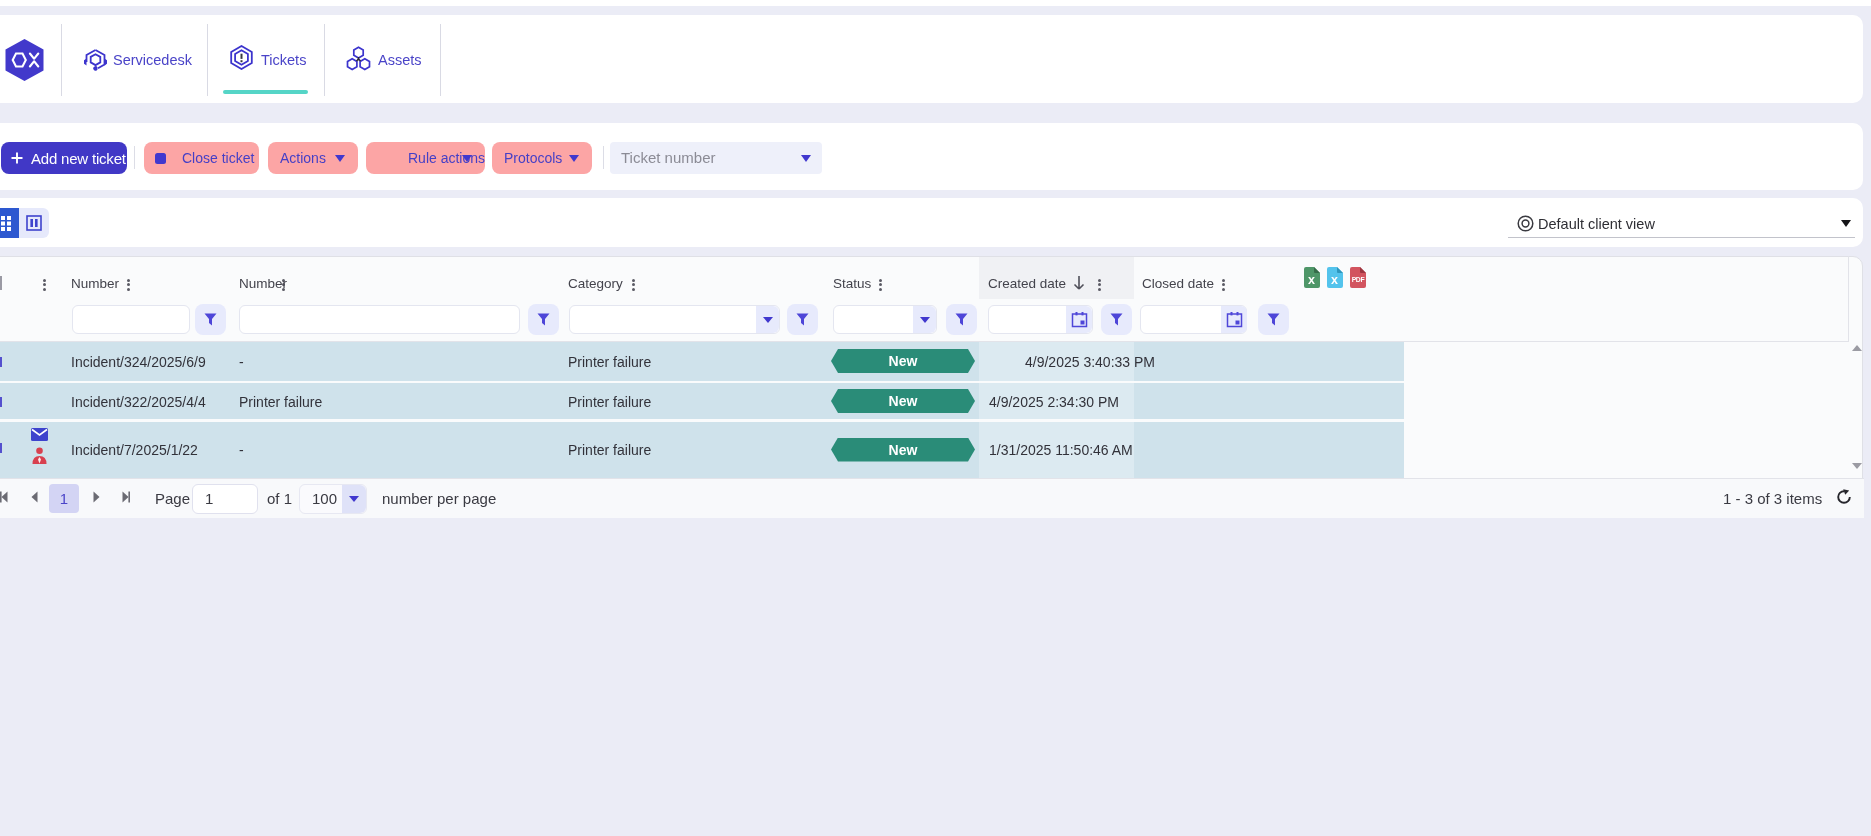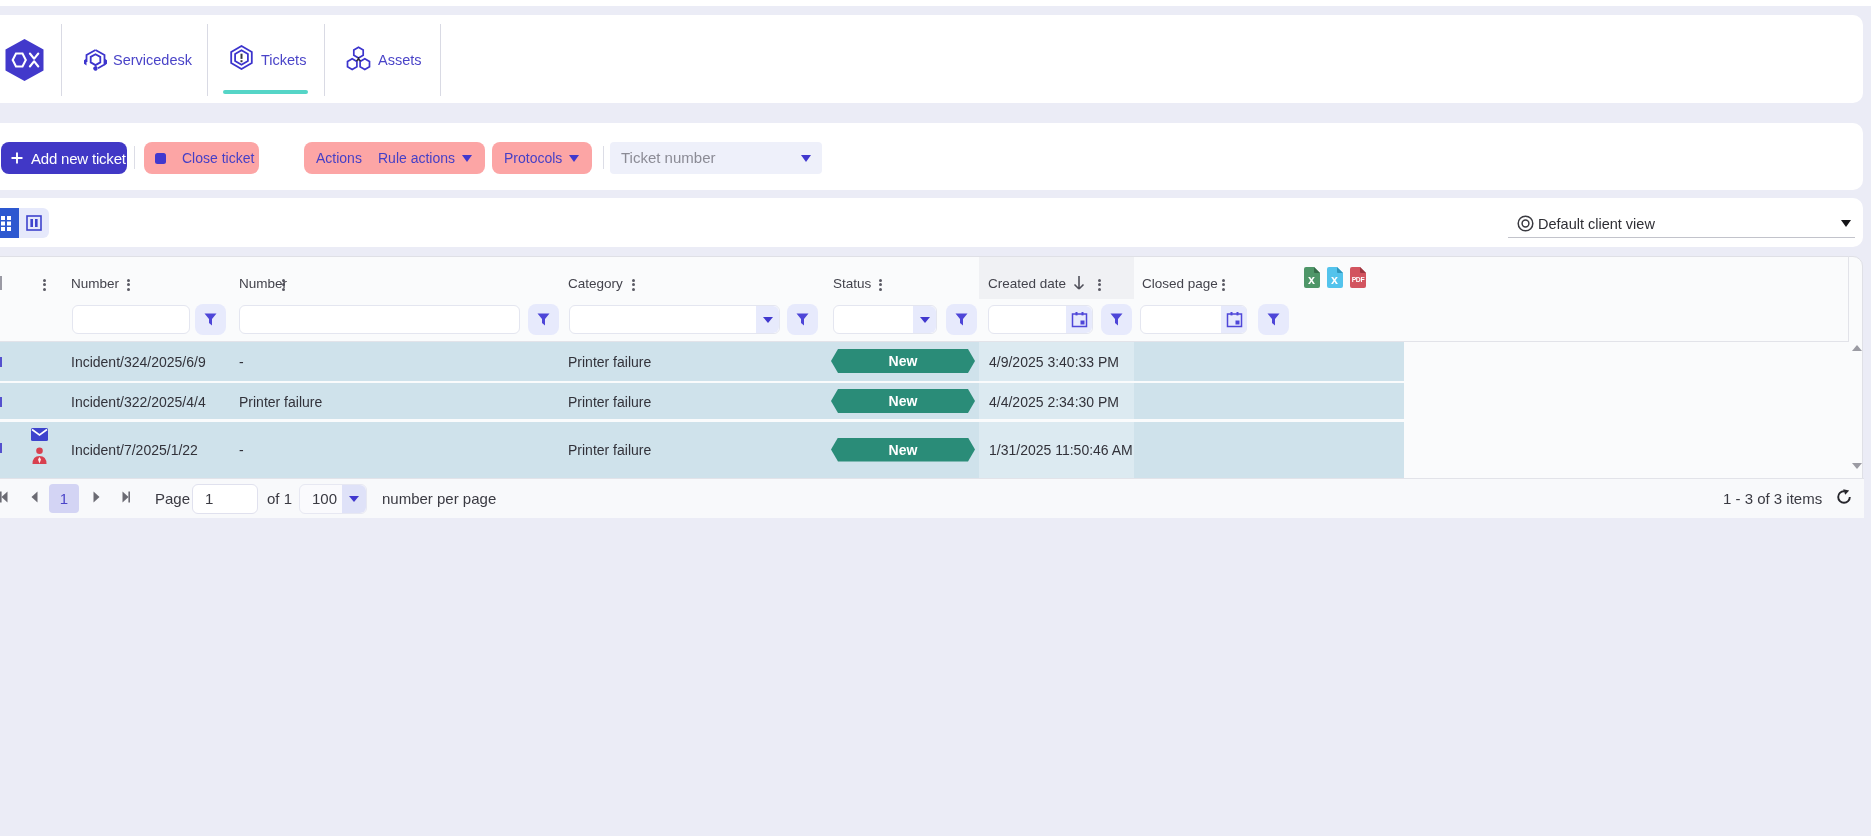--- a/index.html
+++ b/index.html
@@ -74,25 +74,25 @@
   <svg style="margin-left:10px;" width="12" height="12" viewBox="0 0 12 12">
       <path d="M6 0.5 V11.5 M0.5 6 H11.5" stroke="#fff" stroke-width="1.9"></path>
     </svg>
   <span style="margin-left:8px;letter-spacing:-0.2px;">Add new ticket</span>
 </div>
 <div class="sep" style="left:134px;top:146px;height:23px;background:#dcdde6;"></div>
 <div class="btn-lite" style="left:144px;width:115px;">
   <div style="width:11px;height:11px;background:#4138ce;border-radius:2.5px;margin-left:11px;"></div>
   <span style="margin-left:16px;">Close ticket</span>
 </div>
-<div class="btn-lite" style="left:268px;width:90px;margin-left:36px;">
+<div class="btn-lite" style="left:268px;width:90px;">
   <span style="margin-left:12px;">Actions</span>
   <div class="caret" style="position:absolute;right:13px;"></div>
 </div>
-<div class="btn-lite" style="left:366px;width:119px;">
+<div class="btn-lite" style="left:366px;width:119px;padding-left:30px;">
   <span style="margin-left:12px;">Rule actions</span>
   <div class="caret" style="position:absolute;right:13px;"></div>
 </div>
 <div class="btn-lite" style="left:492px;width:100px;">
   <span style="margin-left:12px;">Protocols</span>
   <div class="caret" style="position:absolute;right:13px;"></div>
 </div>
 <div class="sep" style="left:603px;top:146px;height:23px;background:#dcdde6;"></div>
 <div class="abs" style="left:610px;top:142px;width:212px;height:32px;background:#eef0fa;border-radius:4px;">
   <span style="position:absolute;left:11px;top:7px;font-size:15px;color:#8b8b95;">Ticket number</span>
@@ -169,21 +169,21 @@
       <div class="dot"></div>
       <div class="dot"></div>
       <div class="dot"></div>
     </div>
 
   <div class="hdr-label" style="left:71px;top:20px;">Number</div>
   <div class="hdr-label" style="left:239px;top:20px;">Number</div>
   <div class="hdr-label" style="left:568px;top:20px;">Category</div>
   <div class="hdr-label" style="left:833px;top:20px;">Status</div>
   <div class="hdr-label" style="left:988px;top:20px;">Created date</div>
-  <div class="hdr-label" style="left:1142px;top:20px;">Closed page</div>
+  <div class="hdr-label" style="left:1142px;top:20px;">Closed date</div>
 
   <svg class="abs" style="left:1073px;top:19px;" width="12" height="16" viewBox="0 0 12 16">
     <path d="M6 1 V14 M6 14 L1.5 9.5 M6 14 L10.5 9.5" stroke="#50505a" stroke-width="1.6" fill="none"></path>
   </svg>
 
   <svg class="abs" style="left:1304px;top:11px;" width="16" height="21" viewBox="0 0 16 21">
     <path d="M0 2 a2 2 0 0 1 2-2 H10 L16 6 V19 a2 2 0 0 1 -2 2 H2 a2 2 0 0 1 -2-2 Z" fill="#4e9668"></path>
     <path d="M10 0 L16 6 H11 a1 1 0 0 1 -1-1 Z" fill="#356c49"></path>
     <text x="7.5" y="16.5" font-size="12.5" font-weight="bold" fill="#fff" text-anchor="middle" font-family="Liberation Sans, sans-serif">x</text>
   </svg>
@@ -272,27 +272,27 @@
   <div class="sortshade" style="top:165.5px;height:56px;"></div>
 
   <div class="abs" style="left:0;top:101px;width:2px;height:10px;background:#5450ce;"></div>
   <div class="abs" style="left:0;top:141px;width:2px;height:10px;background:#5450ce;"></div>
   <div class="abs" style="left:0;top:187px;width:2px;height:10px;background:#5450ce;"></div>
 
   <div class="rowtxt" style="left:71px;top:98px;">Incident/324/2025/6/9</div>
   <div class="rowtxt" style="left:239px;top:98px;">-</div>
   <div class="rowtxt" style="left:568px;top:98px;">Printer failure</div>
   <div class="badge" style="top:93px;">New</div>
-  <div class="rowtxt" style="left:989px;top:98px;">4/9/2025 3:40:33 PM</div>
+  <div class="rowtxt" style="left:1025px;top:98px;">4/9/2025 3:40:33 PM</div>
 
   <div class="rowtxt" style="left:71px;top:138px;">Incident/322/2025/4/4</div>
   <div class="rowtxt" style="left:239px;top:138px;">Printer failure</div>
   <div class="rowtxt" style="left:568px;top:138px;">Printer failure</div>
   <div class="badge" style="top:133px;">New</div>
-  <div class="rowtxt" style="left:989px;top:138px;">4/4/2025 2:34:30 PM</div>
+  <div class="rowtxt" style="left:989px;top:138px;">4/9/2025 2:34:30 PM</div>
 
   <svg class="abs" style="left:31px;top:172px;" width="17" height="13" viewBox="0 0 17 13">
     <rect x="0" y="0" width="17" height="13" rx="1.5" fill="#3e43cd"></rect>
     <path d="M1 1.5 L8.5 7 L16 1.5" stroke="#fff" stroke-width="1.6" fill="none"></path>
   </svg>
   <svg class="abs" style="left:32px;top:191px;" width="15" height="17" viewBox="0 0 15 17">
     <circle cx="7.5" cy="3.8" r="3.3" fill="#d8404f"></circle>
     <path d="M0.5 17 Q0.5 9 7.5 9 Q14.5 9 14.5 17 Z" fill="#d8404f"></path>
     <path d="M7.5 10 L9 12.5 L7.5 16.5 L6 12.5 Z" fill="#fff" opacity="0.9"></path>
   </svg>

